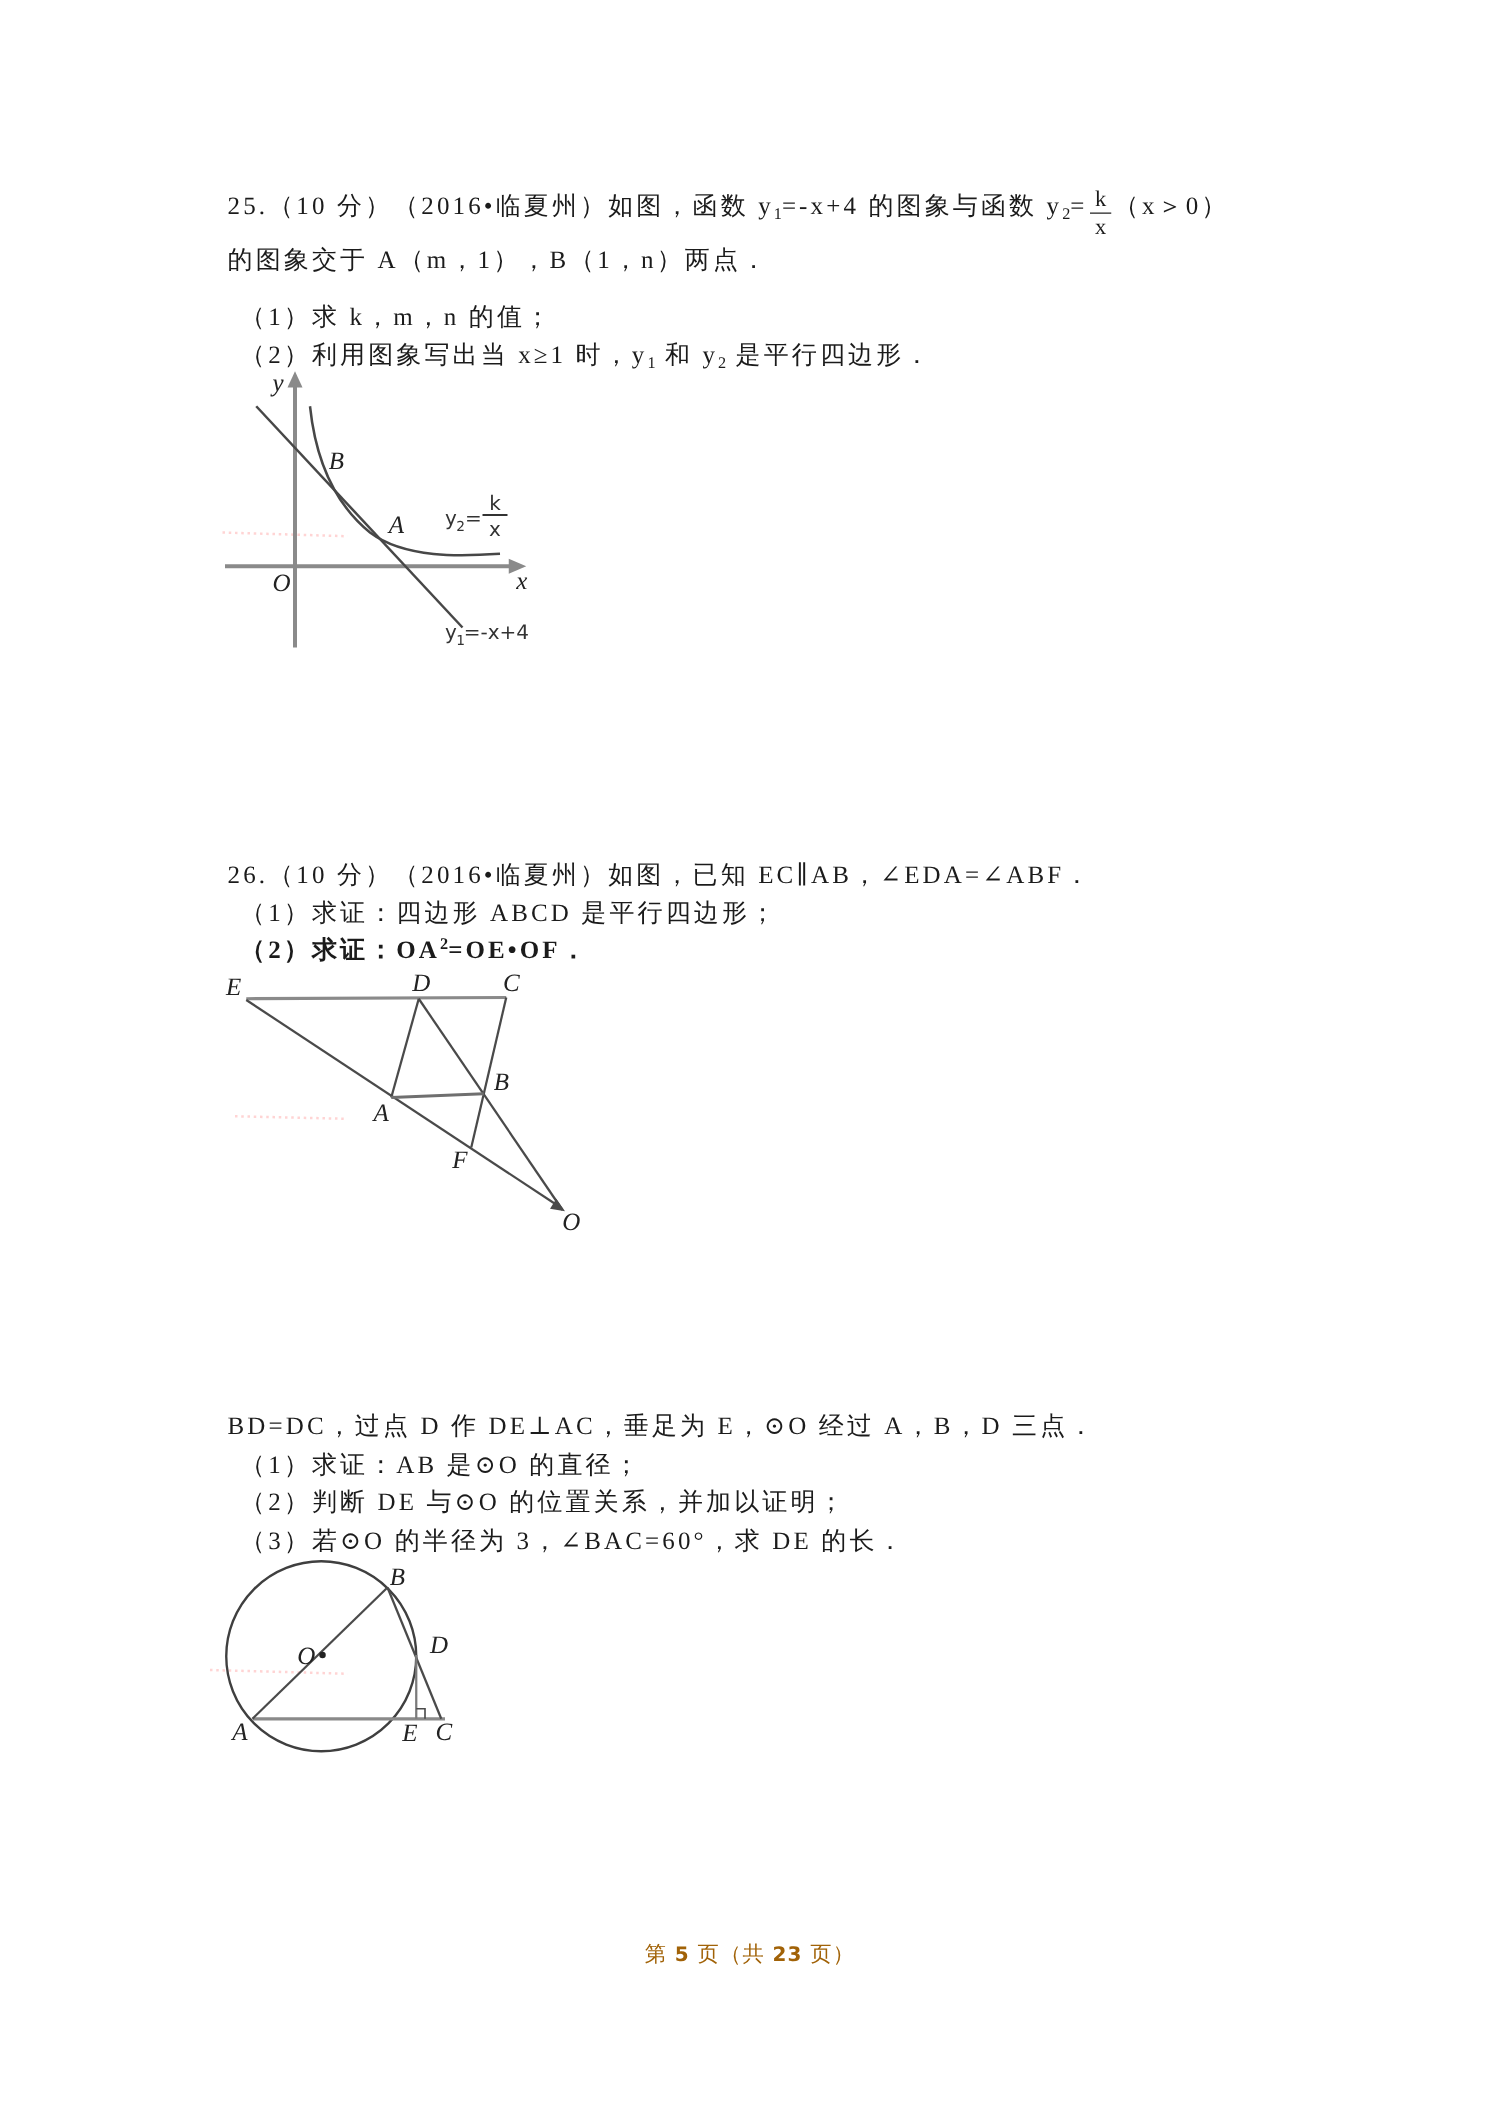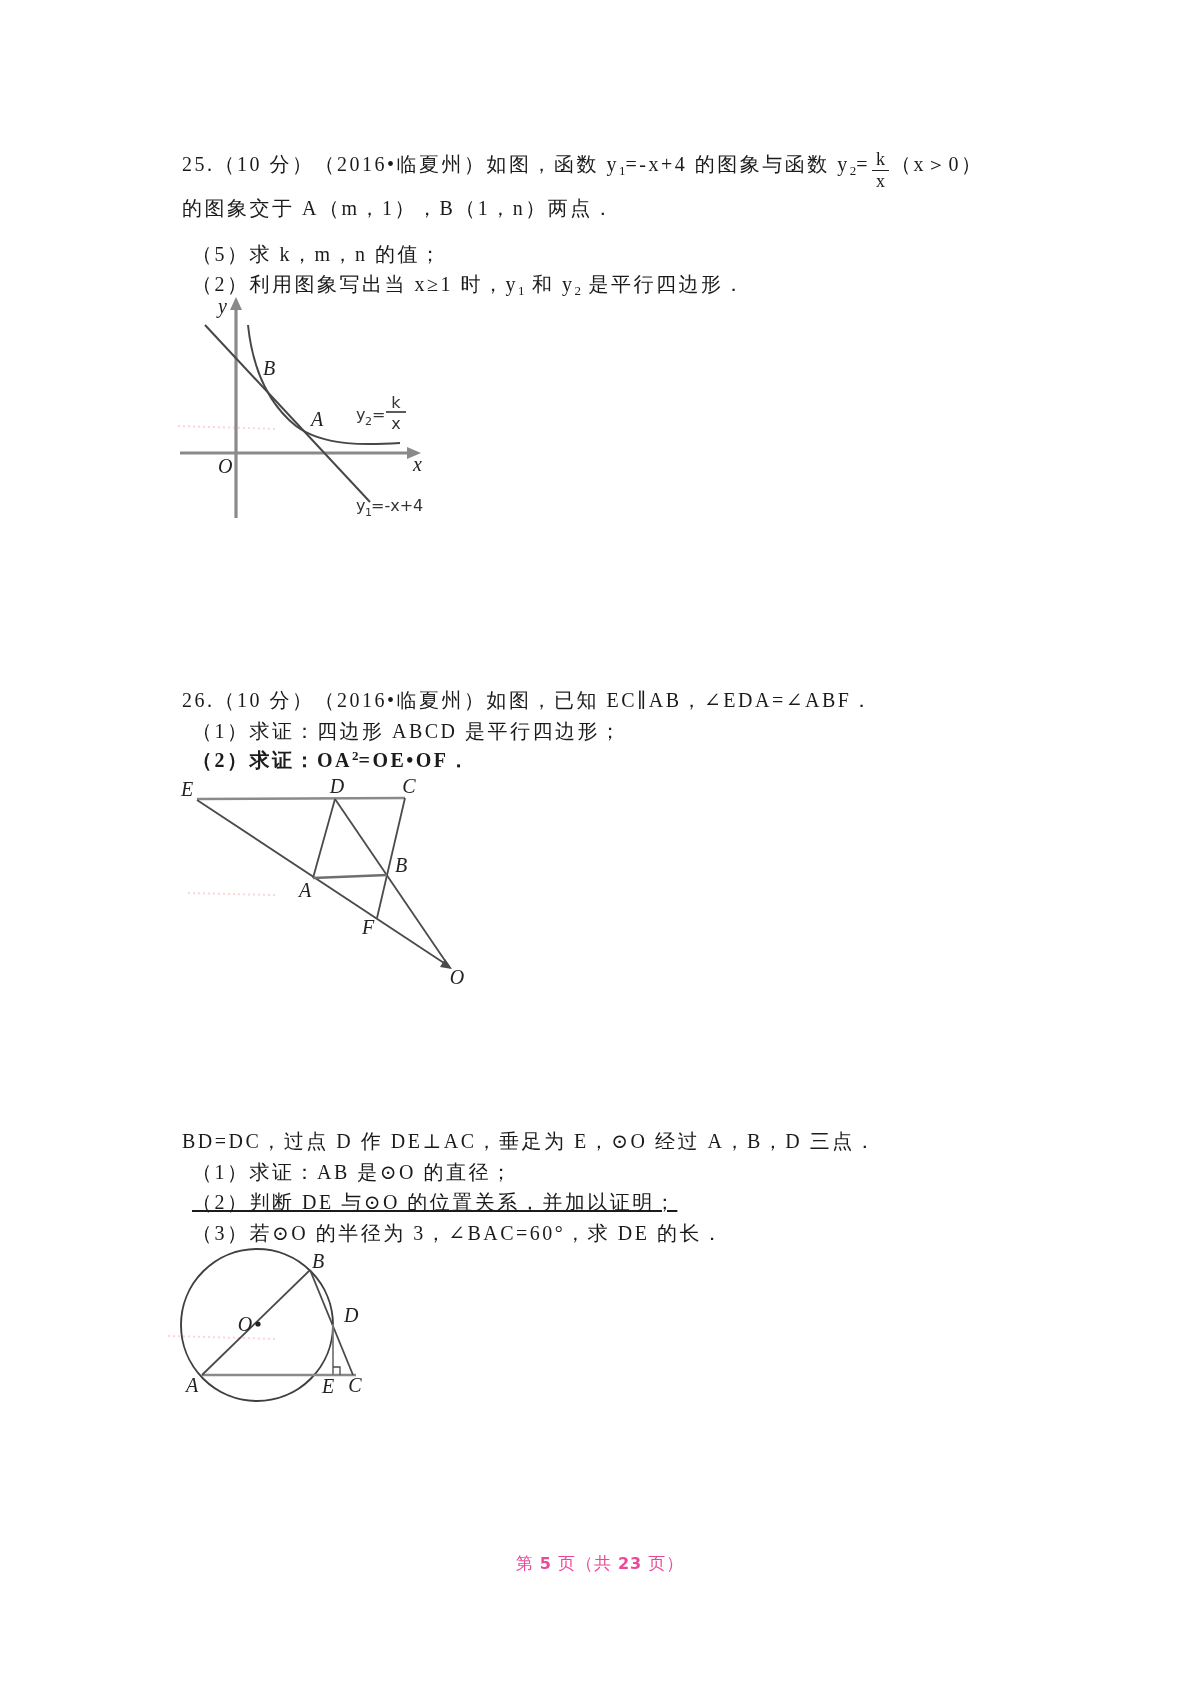--- a/index.html
+++ b/index.html
@@ -22,35 +22,35 @@
     font-family:"Liberation Serif","DejaVu Serif",serif;
   }
   .frac .num { display:block; border-bottom:1.6px solid #222; padding:0 4px 1px; }
   .frac .den { display:block; padding-top:1px; }
   svg { position:absolute; overflow:visible; }
   .ptlabel { font-family:"Liberation Serif","DejaVu Serif",serif; font-style:italic; font-size:20px; fill:#222; }
   .eqlabel { font-family:"DejaVu Sans","Liberation Sans",sans-serif; font-size:16px; fill:#333; }
   .eqsub  { font-family:"DejaVu Sans","Liberation Sans",sans-serif; font-size:11px; fill:#333; }
   .footer {
     position:absolute; top:1552px; left:0; width:1200px; text-align:center;
-    font-size:17px; letter-spacing:1px; color:#ec4899;
+    font-size:17px; letter-spacing:1px; color:#a16207;
   }
   .footer b { font-family:"DejaVu Sans","Liberation Sans",sans-serif; font-size:16px; }
   .footer span, .footer b { margin:0 3px; }
 </style>
 </head>
 <body>
 
 <div class="page">
 
   <div class="tline" style="top:150px;">
     <span>25.（10 分）（2016•临夏州）如图，函数 y</span><sub>1</sub><span>=-x+4 的图象与函数 y</span><sub>2</sub><span>=</span><span class="frac"><span class="num">k</span><span class="den">x</span></span><span>（x＞0）</span>
   </div>
   <div class="tline" style="top:196px;">的图象交于 A（m，1），B（1，n）两点．</div>
-  <div class="tline item" style="top:242px;">（5）求 k，m，n 的值；</div>
+  <div class="tline item" style="top:242px;">（1）求 k，m，n 的值；</div>
   <div class="tline item" style="top:272px;">
     <span>（2）利用图象写出当 x≥1 时，y</span><sub>1</sub><span> 和 y</span><sub>2</sub><span> 是平行四边形．</span>
   </div>
 
   <svg style="left:178px; top:296px;" width="252" height="230" viewBox="0 0 252 230">
     <line x1="0" y1="130" x2="100" y2="133" stroke="rgba(255,160,160,0.45)" stroke-width="2" stroke-dasharray="2 3"></line>
 
     <line x1="58" y1="10" x2="58" y2="222" stroke="#8a8a8a" stroke-width="3.2"></line>
     <polygon points="58,1 52,14 64,14" fill="#8a8a8a"></polygon>
     <line x1="2" y1="157" x2="235" y2="157" stroke="#8a8a8a" stroke-width="3.2"></line>
@@ -101,21 +101,21 @@
     <text class="ptlabel" x="172" y="13" text-anchor="middle">D</text>
     <text class="ptlabel" x="244" y="13" text-anchor="middle">C</text>
     <text class="ptlabel" x="140" y="117" text-anchor="middle">A</text>
     <text class="ptlabel" x="230" y="92">B</text>
     <text class="ptlabel" x="203" y="154" text-anchor="middle">F</text>
     <text class="ptlabel" x="292" y="204" text-anchor="middle">O</text>
   </svg>
 
   <div class="tline" style="top:1129px;">BD=DC，过点 D 作 DE⊥AC，垂足为 E，⊙O 经过 A，B，D 三点．</div>
   <div class="tline item" style="top:1160px;">（1）求证：AB 是⊙O 的直径；</div>
-  <div class="tline item" style="top:1190px;text-decoration:underline;">（2）判断 DE 与⊙O 的位置关系，并加以证明；</div>
+  <div class="tline item" style="top:1190px;">（2）判断 DE 与⊙O 的位置关系，并加以证明；</div>
   <div class="tline item" style="top:1221px;">（3）若⊙O 的半径为 3，∠BAC=60°，求 DE 的长．</div>
 
   <svg style="left:160px; top:1243px;" width="230" height="165" viewBox="0 0 230 165">
     <line x1="8" y1="93" x2="118" y2="96" stroke="rgba(255,160,160,0.45)" stroke-width="2" stroke-dasharray="2 3"></line>
     <circle cx="97" cy="82" r="76" fill="none" stroke="#3f3f3f" stroke-width="1.9"></circle>
     <line x1="42" y1="132" x2="196" y2="132" stroke="#8a8a8a" stroke-width="2.6"></line>
     <line x1="42" y1="132" x2="150" y2="27" stroke="#4a4a4a" stroke-width="1.8"></line>
     <line x1="150" y1="27" x2="193" y2="132" stroke="#4a4a4a" stroke-width="1.8"></line>
     <line x1="173" y1="81" x2="173" y2="132" stroke="#7a7a7a" stroke-width="1.8"></line>
     <path d="M 173,124 L 180,124 L 180,132" fill="none" stroke="#4a4a4a" stroke-width="1.3"></path>

